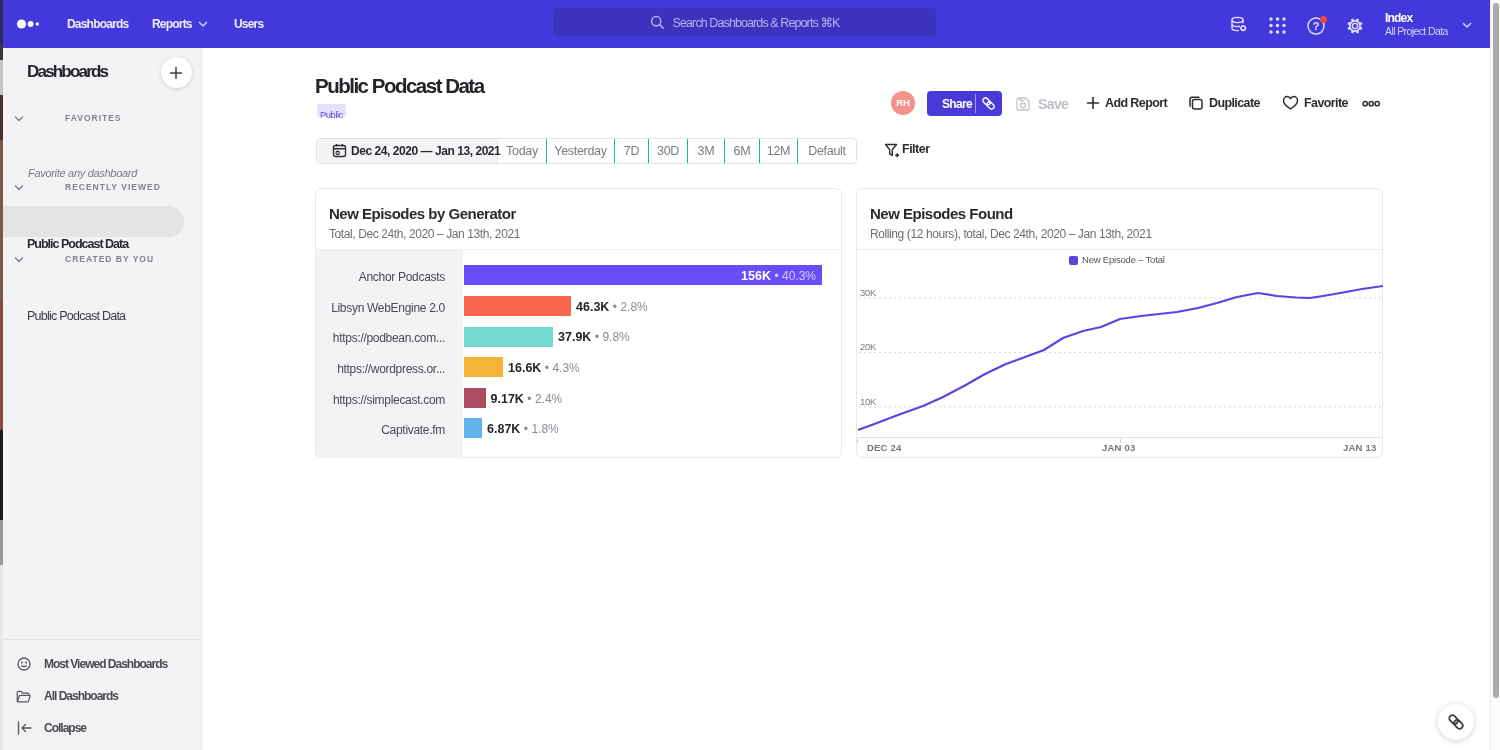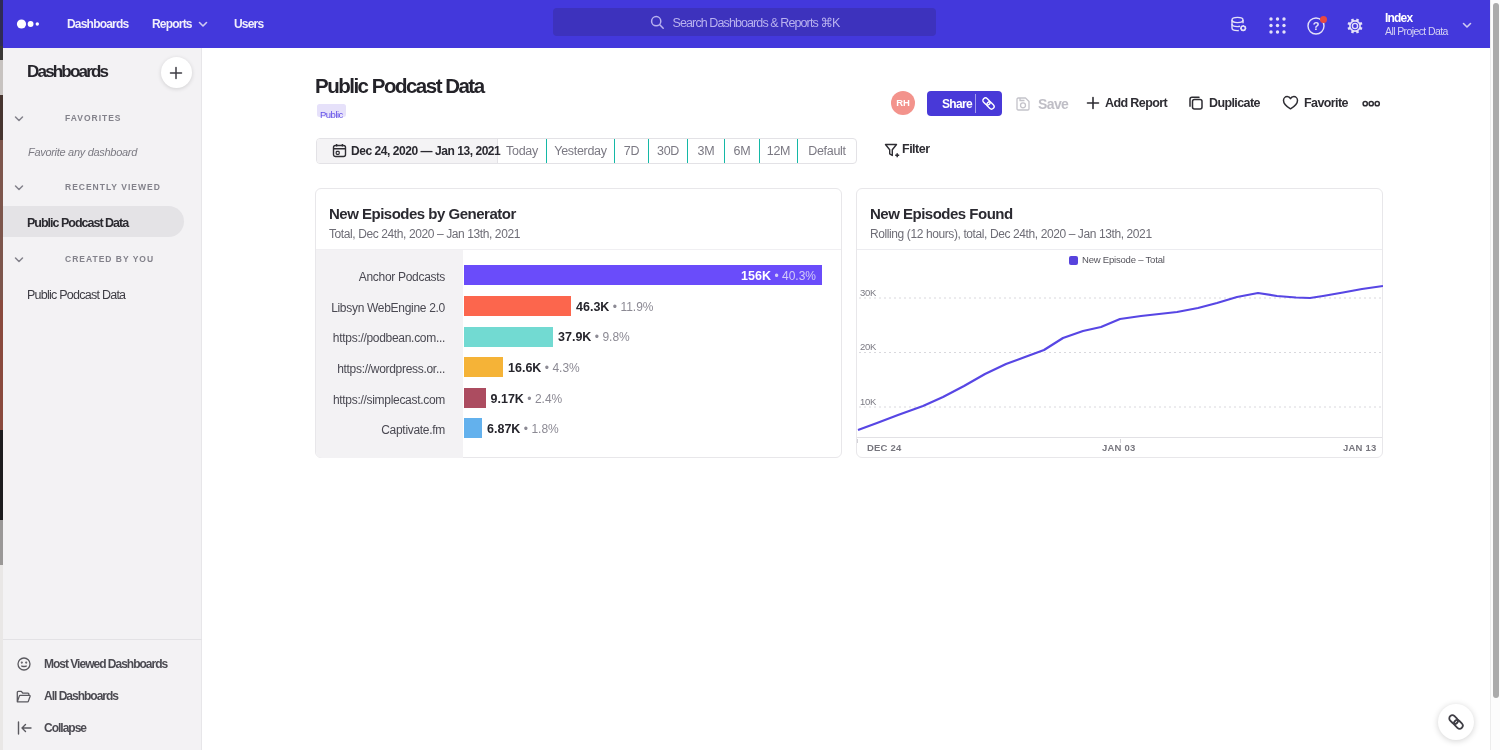--- a/index.html
+++ b/index.html
@@ -10,21 +10,21 @@
 #edge { position:absolute; left:0; top:0; width:3px; height:750px; background:#b7aaa4; }
 #edge div { position:absolute; left:0; width:3px; }
 
 #nav { position:absolute; left:3px; top:0; width:1487px; height:48px; background:#4338dc; }
 .navlink { position:absolute; top:0; height:48px; line-height:48px; color:#f0eefb; font-size:12px; font-weight:700; letter-spacing:-0.8px; }
 #search { position:absolute; left:550px; top:8px; width:383px; height:28px; background:#3d32bd; border-radius:4px; color:#b9b2ef; font-size:12.5px; letter-spacing:-0.9px; display:flex; align-items:center; justify-content:center; gap:8px; }
 
 #side { position:absolute; left:3px; top:48px; width:199px; height:702px; background:#f3f2f4; border-right:1px solid #e7e6e9; }
 .sect { position:absolute; left:30px; font-size:8.5px; font-weight:700; letter-spacing:1.0px; color:#83828b;margin-left:32px; }
 .schev { position:absolute; left:11px; width:10px; height:10px; }
-.sitem { position:absolute; left:24px; font-size:12.5px; color:#3d3c43; letter-spacing:-0.75px; }
+.sitem { position:absolute; left:24px; font-size:12.5px; color:#3d3c43; letter-spacing:-0.75px;margin-top:21px; }
 
 #main { position:absolute; left:203px; top:48px; width:1287px; height:702px; background:#fff; }
 .card { position:absolute; top:140px; height:270px; background:#fff; border:1px solid #e8e7ea; border-radius:6px; }
 .ctitle { position:absolute; left:13px; top:16px; font-size:15px; font-weight:700; color:#2b2a31; letter-spacing:-0.5px;}
 .csub { position:absolute; left:13px; top:38px; font-size:12px; color:#6e6d76; letter-spacing:-0.4px; }
 .blabel { position:absolute; left:0; width:129px; text-align:right; font-size:12px; color:#4a4952; letter-spacing:-0.3px; }
 .bar { position:absolute; left:147.5px; height:20px; }
 .bval { position:absolute; font-size:12.5px; font-weight:700; color:#26252c; white-space:nowrap; }
 .pct { color:#8c8a94; font-weight:400; font-size:12px; }
 .xlab { position:absolute; font-size:9.5px; font-weight:700; color:#77767e; letter-spacing:0.2px; }
@@ -234,21 +234,21 @@
     <div class="blabel" style="top:234px;">Captivate.fm</div>
 
     <div class="bar" style="top:76px;width:358.5px;background:#6a4cfa;"></div>
     <div class="bar" style="top:107.3px;width:107px;background:#fc664d;"></div>
     <div class="bar" style="top:137.8px;width:89.5px;background:#72dad2;"></div>
     <div class="bar" style="top:168.4px;width:39.5px;background:#f5b337;"></div>
     <div class="bar" style="top:199.1px;width:22px;background:#ac4c60;"></div>
     <div class="bar" style="top:229.4px;width:18px;background:#63b1ed;"></div>
 
     <div class="bval" style="top:79.5px;left:340px;width:160px;text-align:right;color:#fff;">156K <span class="pct" style="color:#d3cbf8;">• 40.3%</span></div>
-    <div class="bval" style="top:110.8px;left:260px;">46.3K <span class="pct">• 11.9%</span></div>
+    <div class="bval" style="top:110.8px;left:260px;">46.3K <span class="pct">• 2.8%</span></div>
     <div class="bval" style="top:141.3px;left:242px;">37.9K <span class="pct">• 9.8%</span></div>
     <div class="bval" style="top:171.9px;left:192px;">16.6K <span class="pct">• 4.3%</span></div>
     <div class="bval" style="top:202.6px;left:174.5px;">9.17K <span class="pct">• 2.4%</span></div>
     <div class="bval" style="top:232.9px;left:171px;">6.87K <span class="pct">• 1.8%</span></div>
   </div>
 
   <div class="card" style="left:653px;width:527px;">
     <div class="ctitle">New Episodes Found</div>
     <div class="csub">Rolling (12 hours), total, Dec 24th, 2020 – Jan 13th, 2021</div>
     <div class="abs" style="left:0;top:60px;width:525px;border-top:1px solid #ececf0;"></div>

